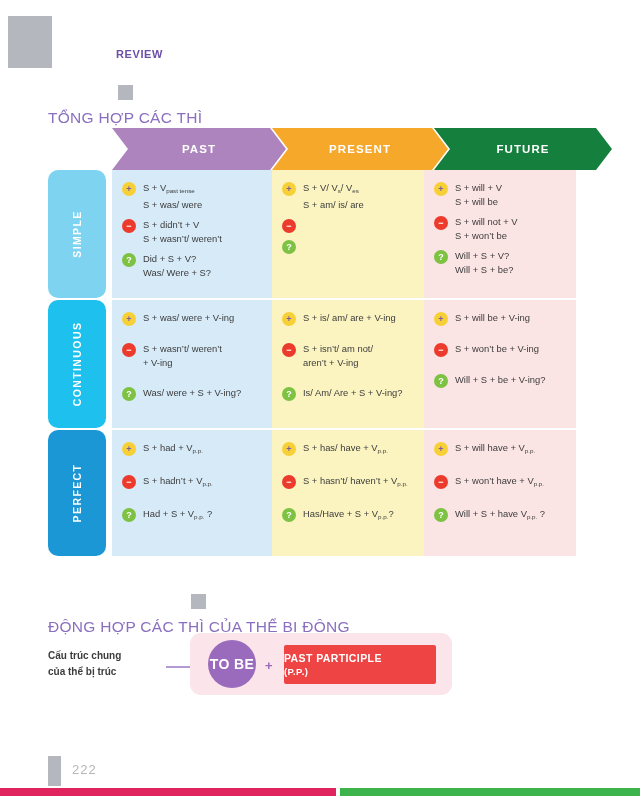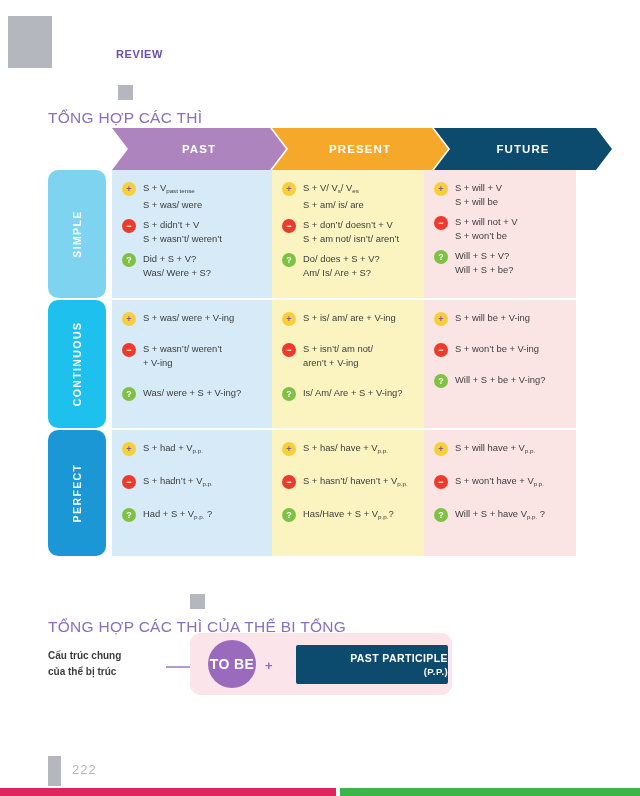--- a/index.html
+++ b/index.html
@@ -43,21 +43,21 @@
   .arrow{
     position:absolute;top:0;height:42px;
     display:flex;align-items:center;justify-content:center;
     color:#ffffff;font-weight:bold;font-size:11.5px;letter-spacing:1.1px;
   }
   .arrow span{position:relative;z-index:2;}
   .arrow.a1{left:64px;width:174px;background:#ad84bd;
     clip-path:polygon(0 0, calc(100% - 16px) 0, 100% 50%, calc(100% - 16px) 100%, 0 100%, 16px 50%);}
   .arrow.a2{left:224px;width:176px;background:#f6a82b;
     clip-path:polygon(0 0, calc(100% - 16px) 0, 100% 50%, calc(100% - 16px) 100%, 0 100%, 16px 50%);}
-  .arrow.a3{left:386px;width:178px;background:#0c4a6e;
+  .arrow.a3{left:386px;width:178px;background:#15803d;
     clip-path:polygon(0 0, calc(100% - 16px) 0, 100% 50%, calc(100% - 16px) 100%, 0 100%, 16px 50%);}
 
   .grid{position:absolute;left:0;top:42px;width:528px;height:386px;}
 
   .band{position:absolute;left:0;width:528px;}
   .band.b0{top:0;height:128px;}
   .band.b1{top:130px;height:128px;}
   .band.b2{top:260px;height:126px;}
 
   .rowlabel{
@@ -112,23 +112,23 @@
   .pv-circle{
     position:absolute;left:160px;top:4px;width:48px;height:48px;border-radius:50%;
     background:#9a6bbd;color:#fff;font-weight:bold;font-size:14px;
     display:flex;align-items:center;justify-content:center;letter-spacing:.4px;
   }
   .pv-plus{
     position:absolute;left:217px;top:22px;font-size:13px;color:#9a6bbd;font-weight:bold;
   }
   .pv-rect{
     position:absolute;left:236px;top:9px;width:152px;height:39px;
-    background:#0c4a6e;color:#fff;border-radius:2px;
-    display:flex;flex-direction:column;align-items:flex-end;justify-content:center;
-    font-weight:bold;font-size:10.5px;line-height:14px;letter-spacing:.4px;margin-left:12px;
+    background:#ef4444;color:#fff;border-radius:2px;
+    display:flex;flex-direction:column;align-items:flex-start;justify-content:center;
+    font-weight:bold;font-size:10.5px;line-height:14px;letter-spacing:.4px;
   }
   .pv-rect .pp{font-size:9.5px;}
 
   
   .foot-block{position:absolute;left:48px;top:756px;width:13px;height:30px;background:#b4b7bd;}
   .page-num{position:absolute;left:72px;top:762px;font-size:13px;color:#b6b6b6;letter-spacing:1px;}
 
   .bottom-strip{position:absolute;left:0;top:788px;width:640px;height:8px;display:flex;}
   .bs-pink{flex:0 0 336px;background:#e0245e;}
   .bs-white{flex:0 0 4px;background:#ffffff;}
@@ -191,31 +191,23 @@
           <div class="cell c-pres" style="background: rgb(251, 244, 192);">
             <div class="line grp">
               <span class="badge plus">+</span>
               <span class="body">
                 <div>S + V/ V<span class="sub">s</span>/ V<span class="sub">es</span></div>
                 <div>S + am/ is/ are</div>
               </span>
             </div>
             <div class="line grp">
               <span class="badge minus">−</span>
-              <span class="body">
-                <div>S + don’t/ doesn’t + V</div>
-                <div>S + am not/ isn’t/ aren’t</div>
-              </span>
-            </div>
-            <div class="line grp">
-              <span class="badge ques">?</span>
-              <span class="body">
-                <div>Do/ does + S + V?</div>
-                <div>Am/ Is/ Are + S?</div>
-              </span>
+            </div>
+            <div class="line grp">
+              <span class="badge ques">?</span>
             </div>
           </div>
           <div class="cell c-fut" style="background: rgb(251, 228, 228);">
             <div class="line grp">
               <span class="badge plus">+</span>
               <span class="body">
                 <div>S + will + V</div>
                 <div>S + will be</div>
               </span>
             </div>
@@ -365,21 +357,21 @@
                 <div>Will + S + have V<span class="sub">p.p.</span> ?</div>
               </span>
             </div>
           </div>
         </div>
       </div>
   </div>
 
   <div class="sec-head" id="sec2">
     <span class="sq"></span>
-    <span class="txt">TỔNG HỢP CÁC THÌ CỦA THỂ BỊ TỔNG</span>
+    <span class="txt">ĐỘNG HỢP CÁC THÌ CỦA THỂ BỊ ĐỘNG</span>
   </div>
 
   <div class="passive">
     <div class="pv-label">
       <div>Cấu trúc chung</div>
       <div>của thể bị trúc</div>
     </div>
     <div class="pv-dash"></div>
     <div class="pv-box"></div>
     <div class="pv-circle">TO BE</div>

